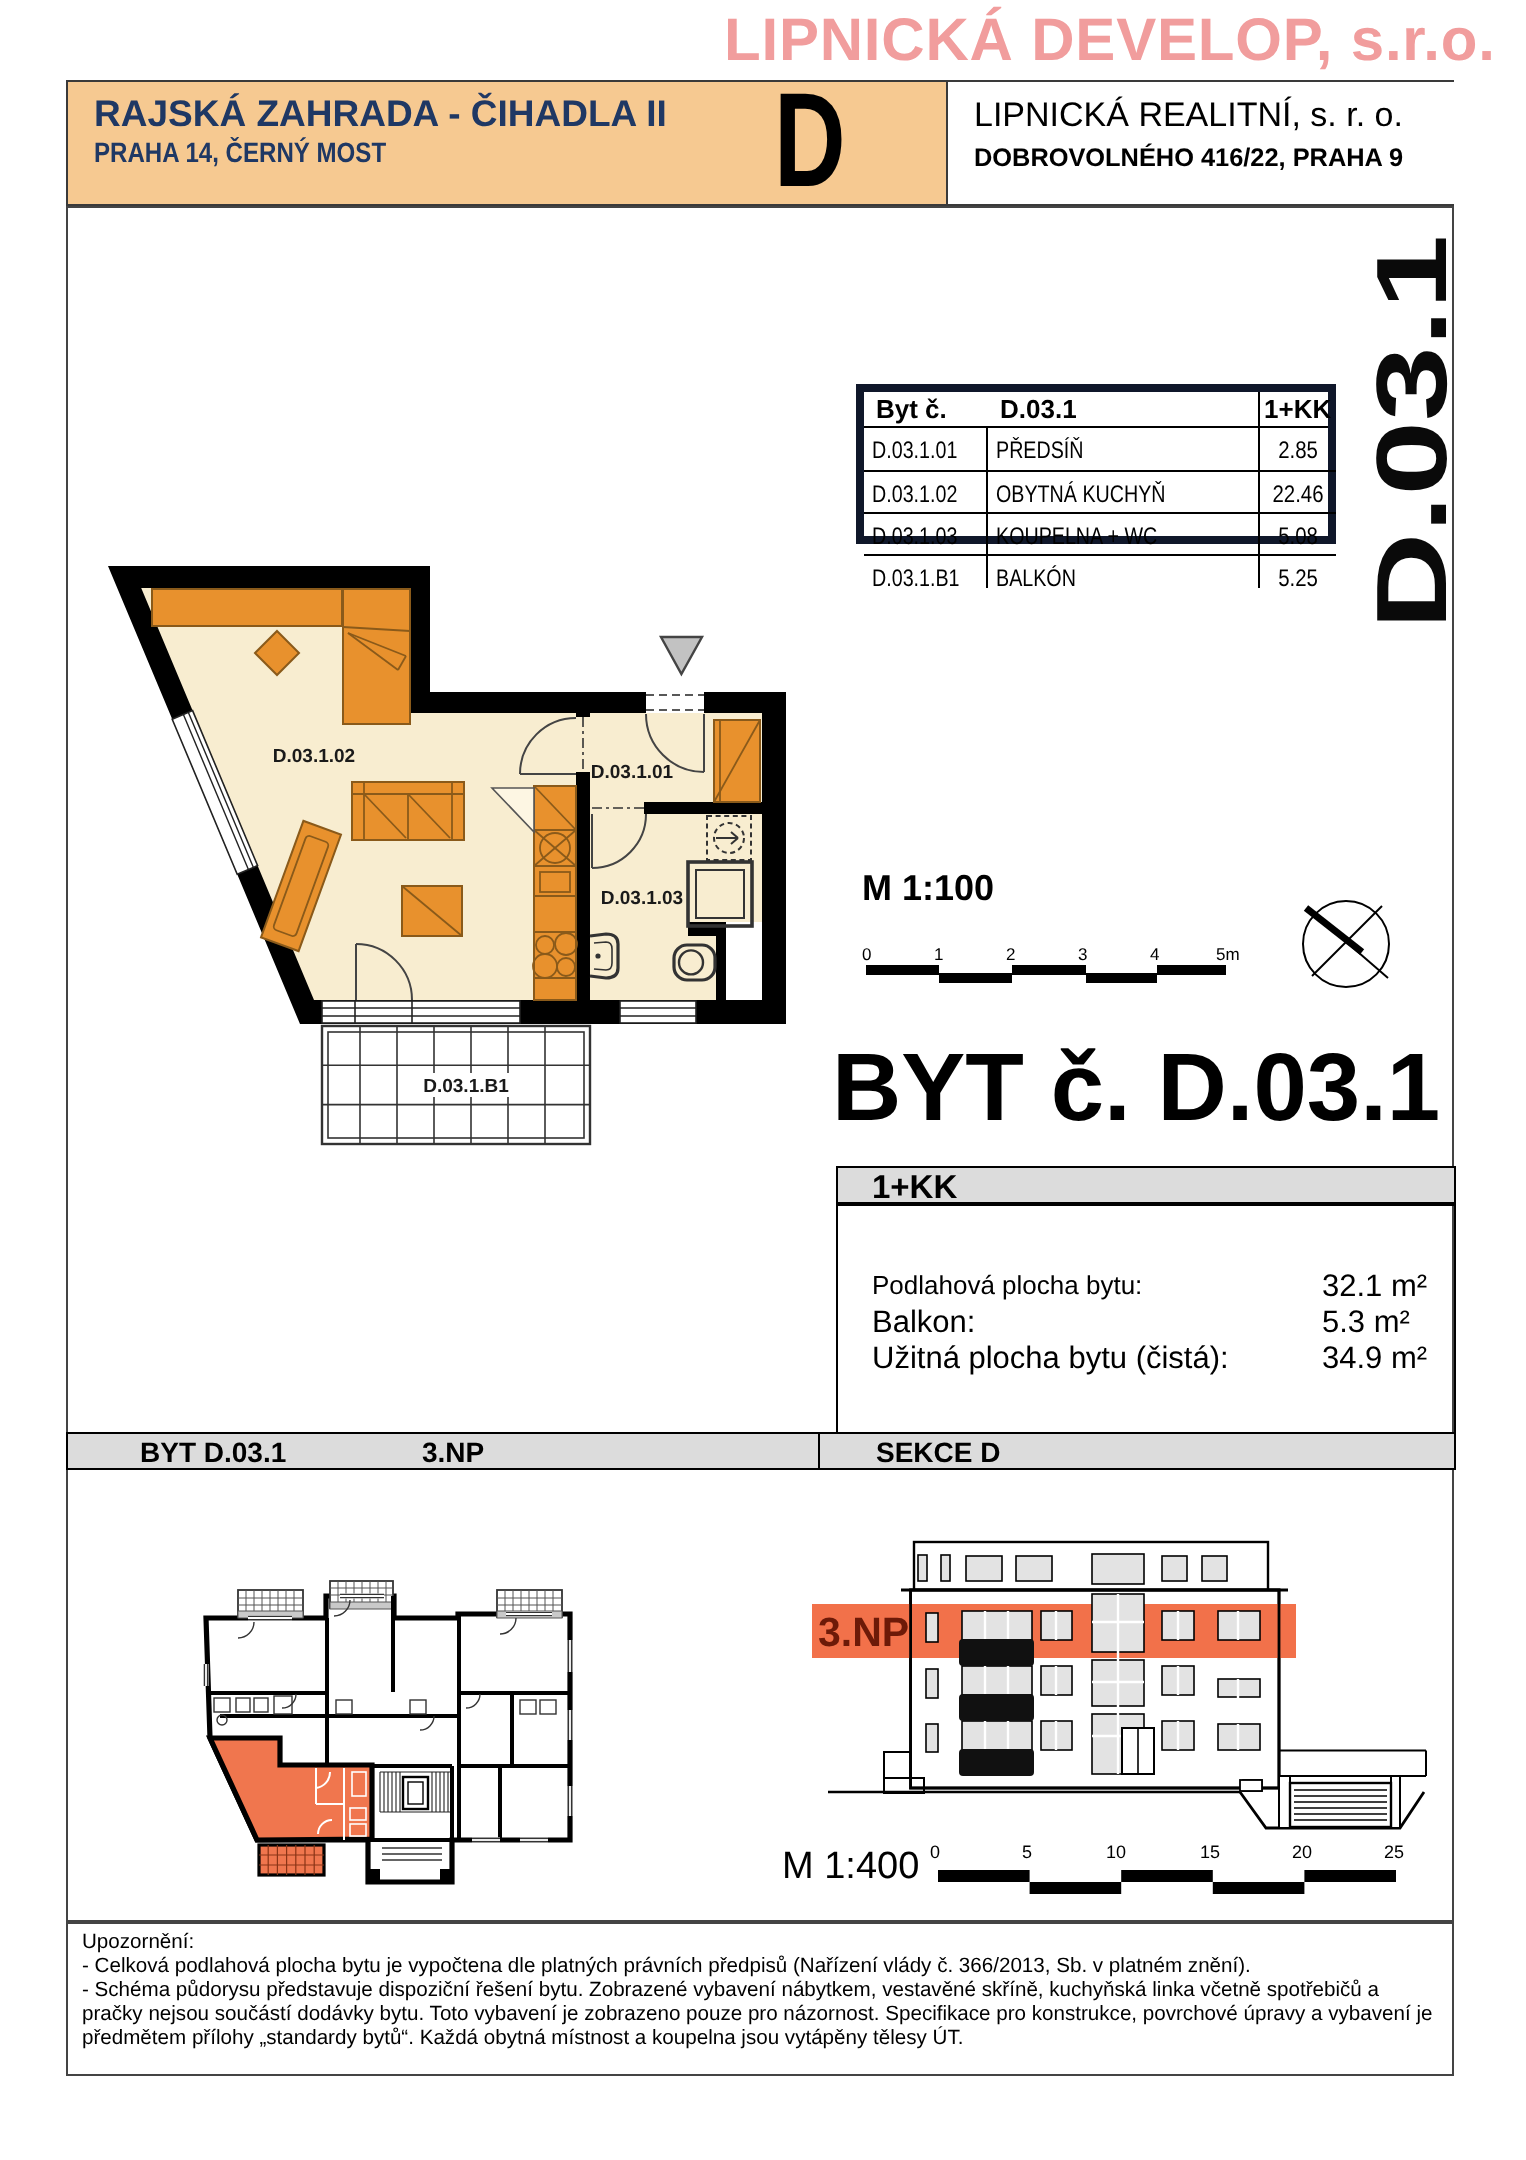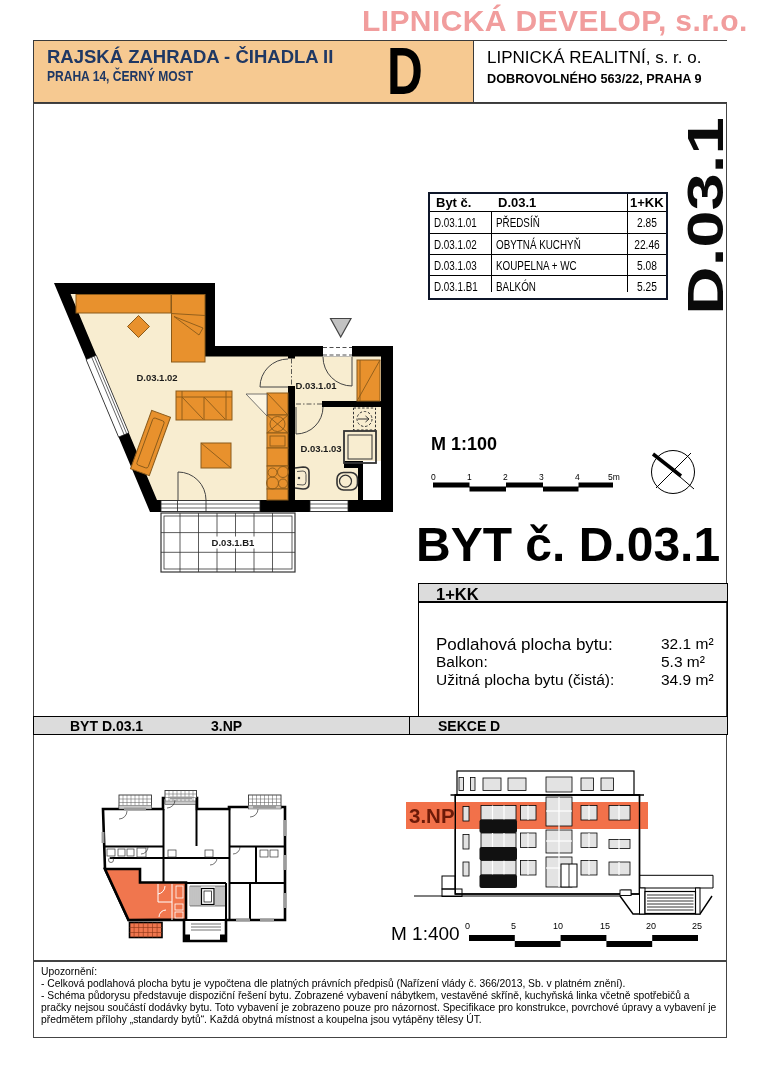--- a/index.html
+++ b/index.html
@@ -11,27 +11,27 @@
 <body>
 
 <div class="abs" style="left:362px;top:4px;font-size:30px;font-weight:bold;color:#f19d9d;white-space:nowrap;letter-spacing:0.4px;">LIPNICKÁ DEVELOP, s.r.o.</div>
 
 <div class="abs" style="left:33px;top:40px;width:694px;height:63px;border:1.5px solid #3a3a3a;background:#f6c991;box-sizing:border-box;"></div>
 <div class="abs" style="left:473px;top:41px;width:254px;height:61px;border-left:1.5px solid #3a3a3a;background:#ffffff;box-sizing:border-box;"></div>
 <div class="abs" style="left:47px;top:46px;font-size:18.5px;font-weight:bold;color:#1f3864;">RAJSKÁ ZAHRADA - ČIHADLA II</div>
 <div class="abs" style="left:47px;top:68px;font-size:14px;font-weight:bold;color:#1f3864;transform:scaleX(0.86);transform-origin:0 0;white-space:nowrap;">PRAHA 14, ČERNÝ MOST</div>
 <div class="abs" style="left:387px;top:47px;font-size:67px;font-weight:bold;color:#000;line-height:0.73;transform:scaleX(0.74);transform-origin:0 0;">D</div>
 <div class="abs" style="left:487px;top:48px;font-size:17px;font-weight:normal;color:#000;">LIPNICKÁ REALITNÍ, s. r. o.</div>
-<div class="abs" style="left:487px;top:72px;font-size:12.7px;font-weight:bold;color:#000;">DOBROVOLNÉHO 563/22, PRAHA 9</div>
+<div class="abs" style="left:487px;top:72px;font-size:12.7px;font-weight:bold;color:#000;">DOBROVOLNÉHO 416/22, PRAHA 9</div>
 
 <div class="abs" style="left:33px;top:103px;width:694px;height:858px;border:1px solid #444;box-sizing:border-box;"></div>
 
 <div class="abs" style="left:706px;top:216px;transform:translate(-50%,-50%) rotate(-90deg);font-size:50px;font-weight:bold;color:#0a0a0a;white-space:nowrap;"><span style="display:inline-block;transform:scaleX(1.34);transform-origin:50% 50%;">D.03.1</span></div>
 
-<div class="abs" style="left:428px;top:192px;width:240px;height:108px;border:2px solid #0f172a;box-sizing:border-box;font-weight:bold;">
+<div class="abs" style="left:428px;top:192px;width:240px;height:80px;border:4px solid #0f172a;box-sizing:border-box;font-weight:bold;">
   <div class="abs" style="left:0;top:0;width:100%;height:18px;border-bottom:1.5px solid #000;box-sizing:border-box;">
     <span class="abs" style="left:6px;top:1px;font-size:13px;">Byt č.</span>
     <span class="abs" style="left:68px;top:1px;font-size:13px;">D.03.1</span>
     <span class="abs" style="left:200px;top:1px;font-size:13px;">1+KK</span>
   </div>
   <div class="abs" style="left:61px;top:18px;width:0;height:80px;border-left:1px solid #000;"></div>
   <div class="abs" style="left:197px;top:0px;width:0;height:98px;border-left:1px solid #000;"></div>
   <div class="abs cadrow" style="top:18px;">
       <span class="c1">D.03.1.01</span>
       <span class="c2">PŘEDSÍŇ</span>
@@ -83,21 +83,21 @@
     <line x1="653" y1="454" x2="681" y2="476" stroke="#000" stroke-width="3.5"></line>
   </g>
 </svg>
 
 <div class="abs" style="left:416px;top:517px;font-size:48px;font-weight:bold;white-space:nowrap;">BYT č. D.03.1</div>
 
 <div class="abs" style="left:418px;top:583px;width:310px;height:134px;border:1px solid #000;box-sizing:border-box;"></div>
 <div class="abs" style="left:418px;top:583px;width:310px;height:20px;background:#dcdcdc;border:1.5px solid #000;border-bottom:2px solid #000;box-sizing:border-box;">
   <span style="position:absolute;left:17px;top:1px;font-size:16.5px;font-weight:bold;">1+KK</span>
 </div>
-<div class="abs" style="left:436px;top:635px;font-size:17px;">Podlahová plocha bytu:</div>
+<div class="abs" style="left:436px;top:635px;font-size:13px;">Podlahová plocha bytu:</div>
 <div class="abs" style="left:661px;top:635px;font-size:15.5px;">32.1 m²</div>
 <div class="abs" style="left:436px;top:653px;font-size:15.5px;">Balkon:</div>
 <div class="abs" style="left:661px;top:653px;font-size:15.5px;">5.3 m²</div>
 <div class="abs" style="left:436px;top:671px;font-size:15.5px;">Užitná plocha bytu (čistá):</div>
 <div class="abs" style="left:661px;top:671px;font-size:15.5px;">34.9 m²</div>
 
 <div class="abs" style="left:33px;top:716px;width:377px;height:19px;background:#dcdcdc;border:1px solid #000;box-sizing:border-box;">
   <span style="position:absolute;left:36px;top:1px;font-size:14px;font-weight:bold;">BYT D.03.1</span>
   <span style="position:absolute;left:177px;top:1px;font-size:14px;font-weight:bold;">3.NP</span>
 </div>

